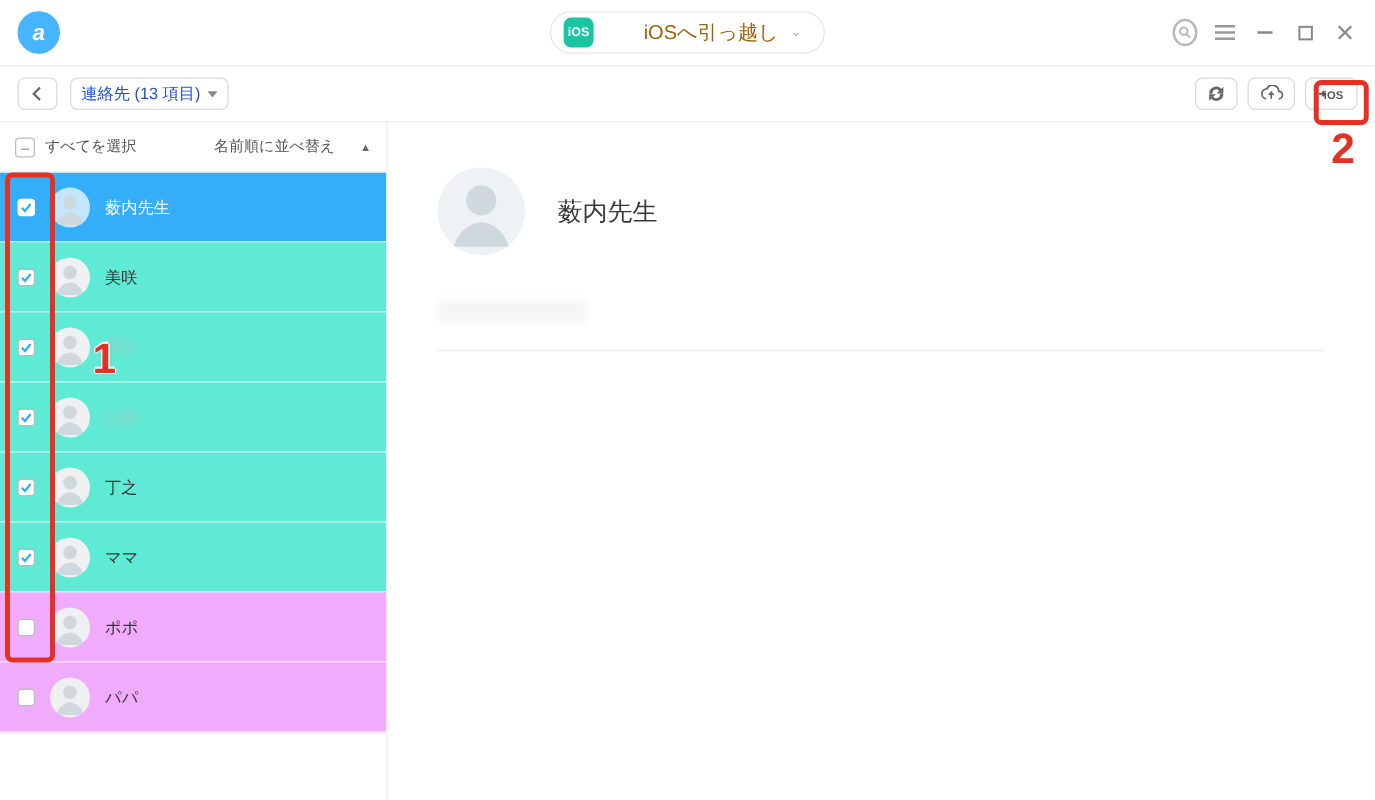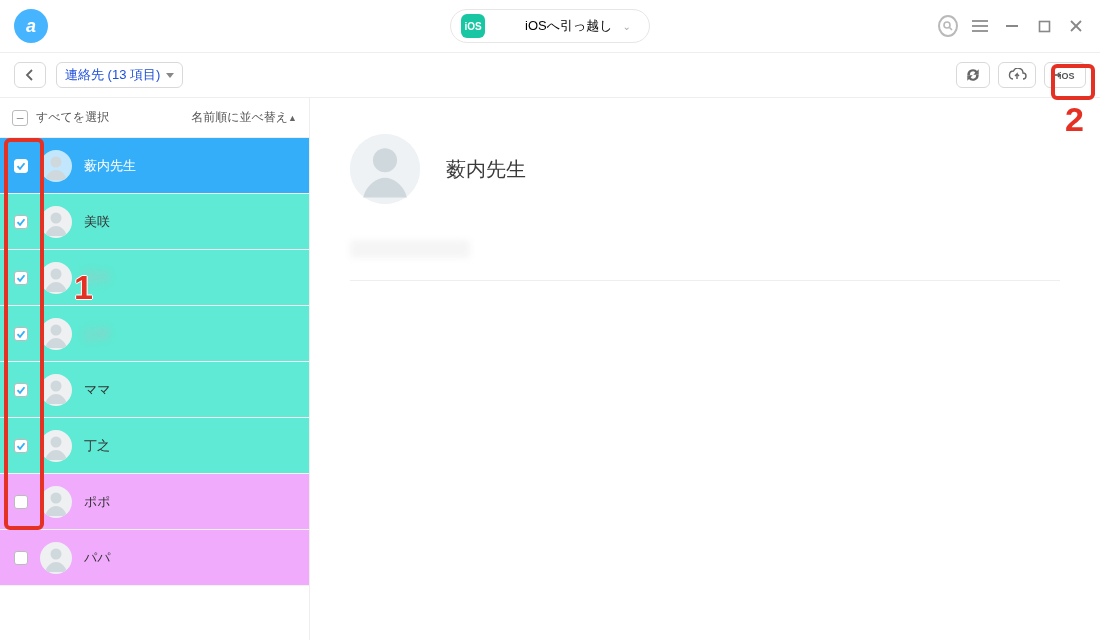--- a/index.html
+++ b/index.html
@@ -3,41 +3,41 @@
   <meta charset="utf-8">
   <style>
     * { box-sizing: border-box; margin: 0; padding: 0; font-family: -apple-system, "Segoe UI", "Hiragino Sans", "Meiryo", sans-serif; }
     body { width: 1100px; height: 640px; background: #fff; overflow: hidden; position: relative; }
 
     
     .titlebar { height: 52px; display: flex; align-items: center; padding: 0 14px; position: relative; }
     .app-logo { width: 34px; height: 34px; border-radius: 50%; background: #47b4ff; display:flex; align-items:center; justify-content:center; color:#fff; font-weight:700; font-style:italic; font-size:18px; }
     .title-center { position:absolute; left:50%; transform:translateX(-50%); display:flex; align-items:center; border:1px solid #e6e6e6; border-radius:20px; padding:4px 18px 4px 10px; height:34px; }
     .ios-badge { width:24px; height:24px; border-radius:6px; background:#19c6a3; display:flex; align-items:center; justify-content:center; color:#fff; font-size:10px; font-weight:700; margin-right:10px; }
-    .title-text { font-size:13px; color:#000000;padding-left:30px; }
+    .title-text { font-size:16px; color:#a16207;padding-left:30px; }
     .title-caret { margin-left:10px; color:#aaa; font-size:10px; }
     .win-controls { position:absolute; right:14px; display:flex; align-items:center; gap:12px; color:#888; }
     .win-controls .ico { width:20px; height:20px; display:flex; align-items:center; justify-content:center; cursor:pointer; }
     .ring { width:22px; height:22px; border-radius:50%; border:2px solid #b9b9b9; display:flex; align-items:center; justify-content:center; }
     .sep { height:1px; background:#eee; margin:0 0; }
 
     
     .toolbar { height:44px; display:flex; align-items:center; padding:0 14px; gap:10px; }
     .sqbtn { height:26px; min-width:32px; padding:0 8px; border:1px solid #d9d9d9; border-radius:6px; background:#fff; display:flex; align-items:center; justify-content:center; font-size:13px; color:#1d4ed8; cursor:pointer; }
     .sqbtn.caret::after { content:""; margin-left:6px; border-left:4px solid transparent; border-right:4px solid transparent; border-top:5px solid #888; }
     .toolbar-right { margin-left:auto; display:flex; gap:8px; position:relative; }
     .toolbar-right .sqbtn svg { display:block; }
     .sep2 { height:1px; background:#eee; }
 
     
     .main { display:flex; height: calc(640px - 52px - 44px - 2px); position:relative; }
     .sidebar { width:310px; border-right:1px solid #eee; display:flex; flex-direction:column; background:#fff; }
     .side-head { height:40px; display:flex; align-items:center; padding:0 12px; border-bottom:1px solid #eee; font-size:12px; color:#555; }
     .side-head .minus { width:16px; height:16px; border:1px solid #bbb; border-radius:3px; display:flex; align-items:center; justify-content:center; margin-right:8px; color:#888; font-size:12px; line-height:1; }
-    .side-head .sort { margin-left:auto; display:flex; align-items:center; gap:0; cursor:pointer; }
+    .side-head .sort { margin-left:auto; display:flex; align-items:center; gap:20px; cursor:pointer; }
     .side-head .sort .tri { color:#666; font-size:9px; }
 
     .list { flex:1; overflow-y:auto; }
     .row { height:56px; display:flex; align-items:center; padding:0 14px 0 14px; gap:12px; border-bottom:1px solid #f3f3f3; cursor:pointer; background:#5eead4; }
     .row.selected { background:#34aef8; color:#fff; }
     .row.disabled { background:#f0abfc; }
     .chk { width:14px; height:14px; border:1px solid #bbb; border-radius:3px; display:flex; align-items:center; justify-content:center; background:#fff; flex-shrink:0; }
     .chk.on { }
     .chk.on svg { display:block; }
     .chk svg { display:none; }
@@ -236,36 +236,36 @@
               <polyline points="1.5,5.2 4,7.8 8.5,2.2" fill="none" stroke="#34aef8" stroke-width="1.8"></polyline>
             </svg>
           </span>
           <span class="avatar">
             <svg viewBox="0 0 32 32">
               <circle cx="16" cy="16" r="16" fill="currentColor" opacity="0"></circle>
               <circle cx="16" cy="12" r="5.5" fill="#cfd8dc"></circle>
               <path d="M5 30c2-7 7-10 11-10s9 3 11 10" fill="#cfd8dc"></path>
             </svg>
           </span>
+          <span class="name">丁之</span>
+        </div>
+        <div class="row">
+          <span class="chk on">
+            <svg width="10" height="10" viewBox="0 0 10 10">
+              <polyline points="1.5,5.2 4,7.8 8.5,2.2" fill="none" stroke="#34aef8" stroke-width="1.8"></polyline>
+            </svg>
+          </span>
+          <span class="avatar">
+            <svg viewBox="0 0 32 32">
+              <circle cx="16" cy="16" r="16" fill="currentColor" opacity="0"></circle>
+              <circle cx="16" cy="12" r="5.5" fill="#cfd8dc"></circle>
+              <path d="M5 30c2-7 7-10 11-10s9 3 11 10" fill="#cfd8dc"></path>
+            </svg>
+          </span>
           <span class="name">ママ</span>
-        </div>
-        <div class="row">
-          <span class="chk on">
-            <svg width="10" height="10" viewBox="0 0 10 10">
-              <polyline points="1.5,5.2 4,7.8 8.5,2.2" fill="none" stroke="#34aef8" stroke-width="1.8"></polyline>
-            </svg>
-          </span>
-          <span class="avatar">
-            <svg viewBox="0 0 32 32">
-              <circle cx="16" cy="16" r="16" fill="currentColor" opacity="0"></circle>
-              <circle cx="16" cy="12" r="5.5" fill="#cfd8dc"></circle>
-              <path d="M5 30c2-7 7-10 11-10s9 3 11 10" fill="#cfd8dc"></path>
-            </svg>
-          </span>
-          <span class="name">丁之</span>
         </div>
         <div class="row disabled">
           <span class="chk"></span>
           <span class="avatar">
             <svg viewBox="0 0 32 32">
               <circle cx="16" cy="16" r="16" fill="currentColor" opacity="0"></circle>
               <circle cx="16" cy="12" r="5.5" fill="#cfd8dc"></circle>
               <path d="M5 30c2-7 7-10 11-10s9 3 11 10" fill="#cfd8dc"></path>
             </svg>
           </span>

